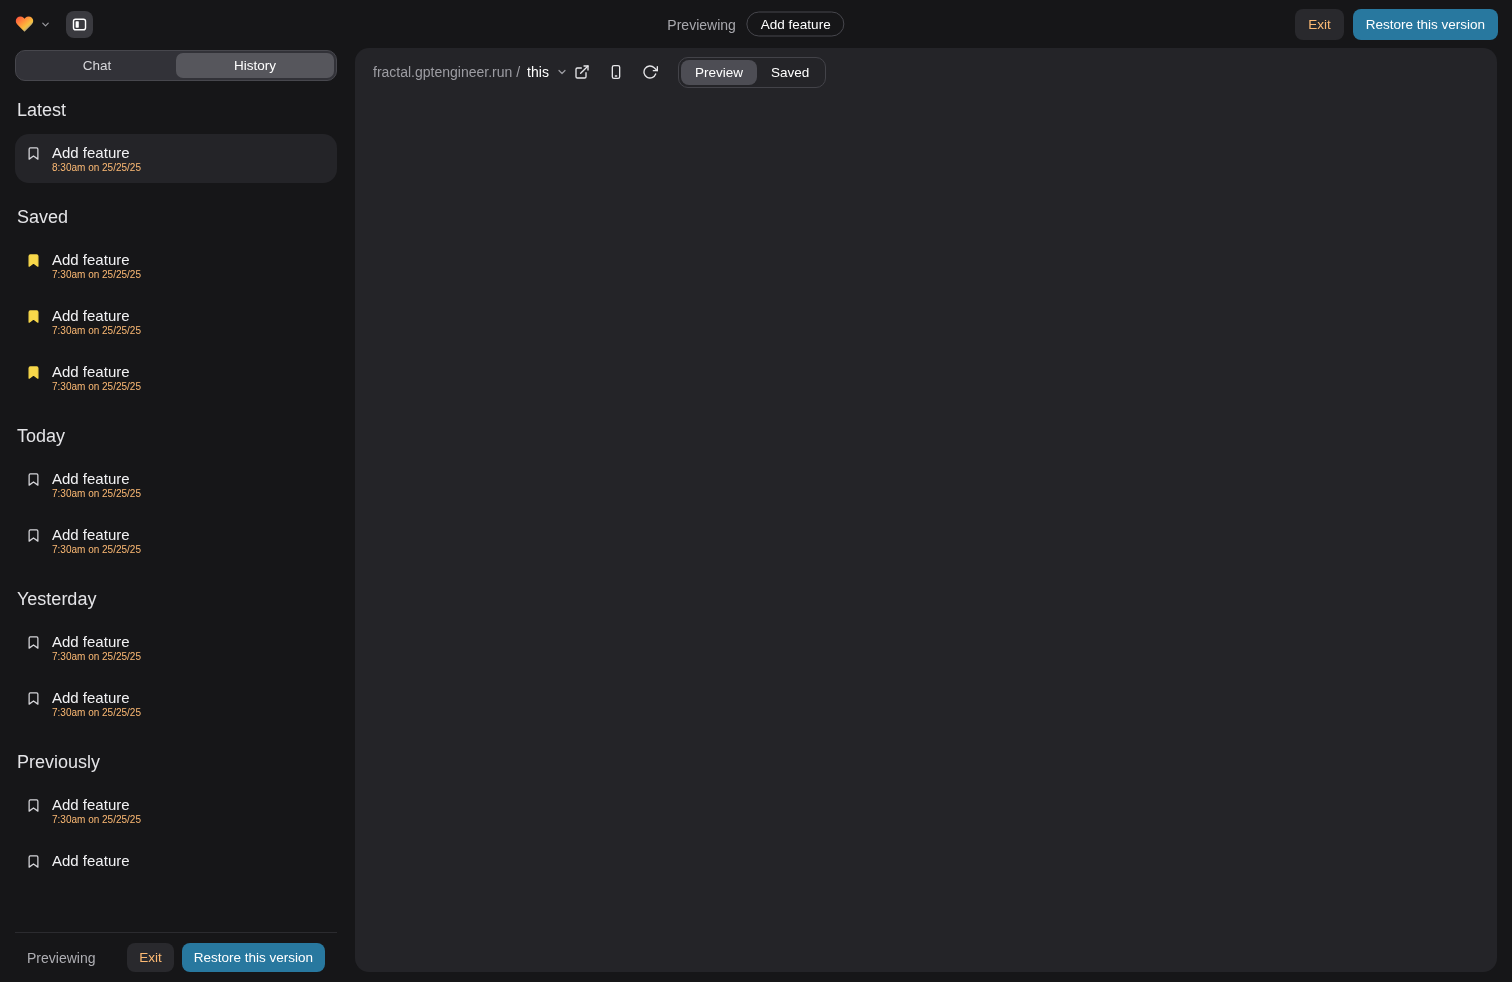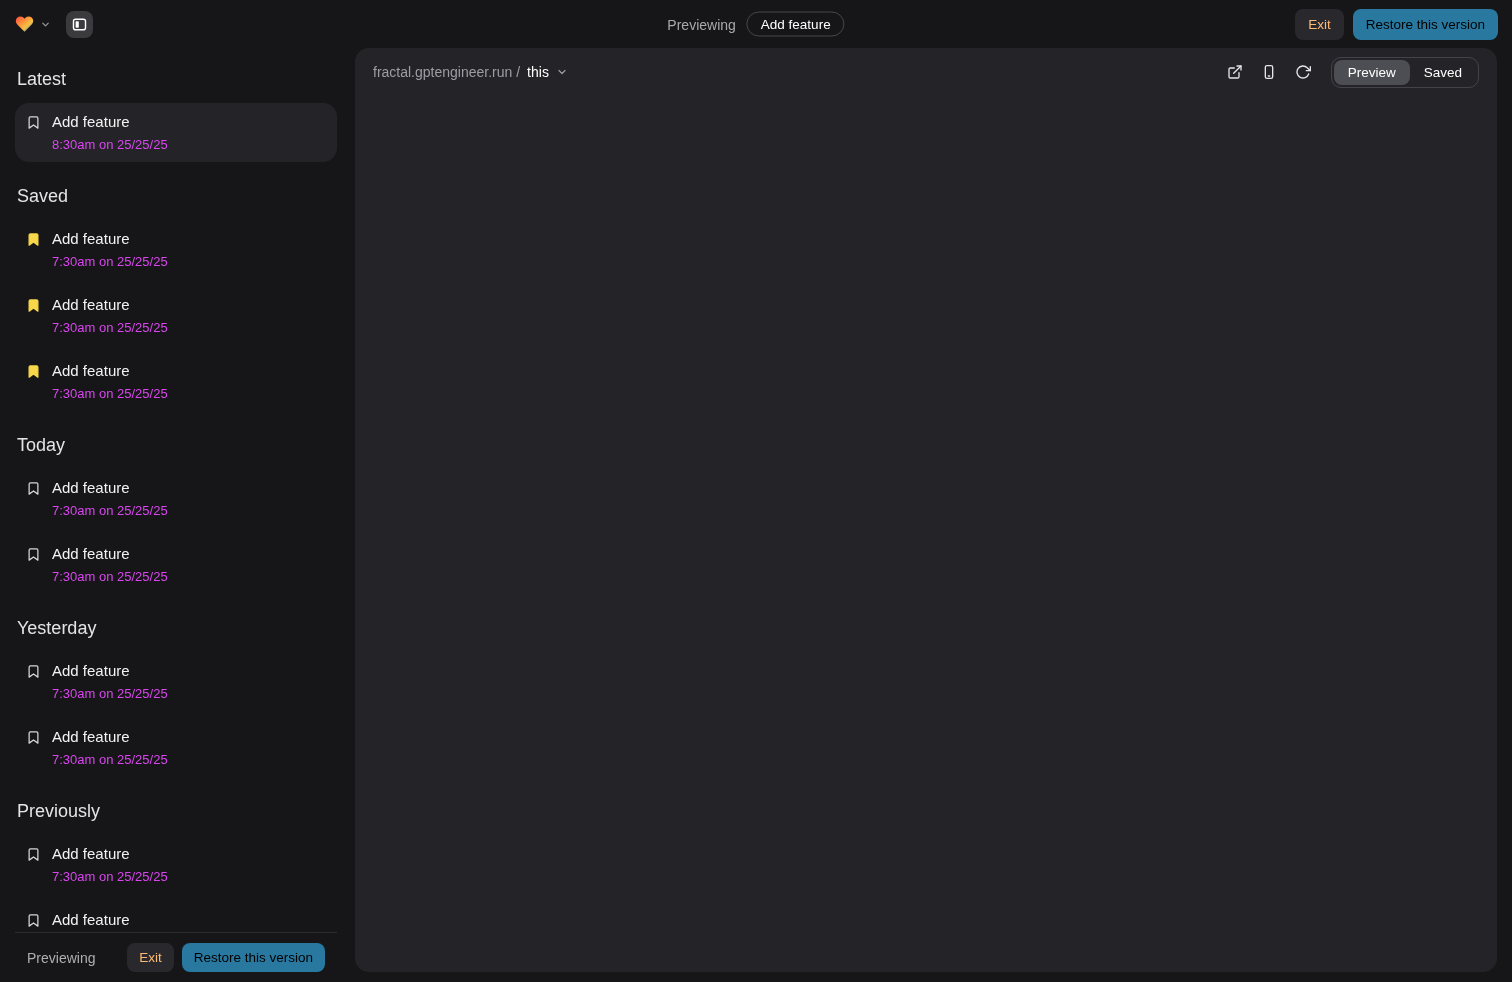--- a/index.html
+++ b/index.html
@@ -17,45 +17,45 @@
     margin-left:15px; display:flex; align-items:center; justify-content:center; cursor:pointer; }
   .topbar-center { position:absolute; left:50%; top:50%; transform:translate(-50%,-50%);
     display:flex; align-items:center; gap:11px; }
   .previewing-label { color:#a8a8ad; font-size:14px; }
   .version-pill { border:1px solid #46464c; border-radius:999px; padding:4px 13px;
     color:#fff; font-size:13.5px; font-weight:500; background:transparent; }
   .topbar-right { margin-left:auto; display:flex; gap:9px; }
   .btn { border:none; border-radius:8px; font-size:13.5px; padding:8px 13px;
     font-family:inherit; cursor:pointer; white-space:nowrap; }
   .btn-dark { background:#29292d; color:#fdba74; }
-  .btn-restore { background:#28789f; color:#000000; }
+  .btn-restore { background:#28789f; color:#ffffff; }
   
   .app { display:flex; height:934px; }
   .sidebar { width:322px; margin-left:15px; display:flex; flex-direction:column; padding-top:2px; flex:none; }
   .tabs { display:flex; background:#323238; border:1px solid #47474d; border-radius:10px;
     padding:2px; height:31px; flex:none; }
   .tab { flex:1; display:flex; align-items:center; justify-content:center; color:#d6d6da;
     font-size:13.5px; border-radius:7px; cursor:pointer; }
   .tab.active { background:#56565c; color:#fff; font-weight:500; }
   .history-list { flex:1; overflow:hidden; }
   .section-label { font-size:18px; color:#e4e4e7; margin:24px 2px 13px; font-weight:400; }
   .section:first-child .section-label { margin-top:19px; }
   .item { display:grid; grid-template-columns:16px 1fr; column-gap:10px; padding:10px 11px;
     border-radius:14px; margin-bottom:7px; cursor:pointer; }
   .item.highlight { background:#242428; }
   .item .bm { margin-top:2px; }
   .item-title { font-size:15px; color:#f2f2f4; font-weight:500; line-height:18px; }
-  .item-ts { grid-column:2; font-size:13px; color:#d946ef; margin-top:6px; }
+  .item-ts { grid-column:2; font-size:10px; color:#fdba74; }
   .sidebar-footer { flex:none; height:50px; border-top:1px solid #2b2b2f; display:flex;
     align-items:center; padding:0 12px; gap:8px; }
   .footer-status { color:#aeaeb3; font-size:14px; flex:1; }
   .sidebar-footer .btn { padding:7px 12px; }
   
   .main-pane { flex:1; margin:0 15px 10px 18px; background:#242428; border-radius:14px;
-    display:flex; flex-direction:column; }
+    display:flex; }
   .pane-header { height:48px; display:flex; align-items:center; padding:0 18px; flex:none; }
   .url { font-size:14px; color:#9d9da3; display:flex; align-items:center; gap:7px; cursor:pointer; }
   .url .page { color:#fff; font-weight:500; }
   .pane-actions { margin-left:auto; display:flex; align-items:center; gap:6px; }
   .icon-btn { width:28px; height:28px; display:flex; align-items:center; justify-content:center;
     background:transparent; border:none; border-radius:6px; cursor:pointer; }
   .view-toggle { display:flex; border:1px solid #434349; border-radius:10px; padding:2px; margin-left:8px; }
   .view-tab { padding:5px 14px; font-size:13.5px; color:#fff; border-radius:8px; cursor:pointer; }
   .view-tab.active { background:#4d4d54; font-weight:500; }
   .pane-body { flex:1; }
@@ -94,20 +94,24 @@
 
   <div class="topbar-right">
     <button class="btn btn-dark">Exit</button>
     <button class="btn btn-restore">Restore this version</button>
   </div>
 </div>
 
 <div class="app">
 
   <div class="sidebar">
+    <div class="tabs">
+      <div class="tab">Chat</div>
+      <div class="tab active">History</div>
+    </div>
 
     <div class="history-list">
   <div class="section">
     <div class="section-label">Latest</div>
     <div class="section-items">
   <div class="item highlight">
     <svg class="bm bm-outline" width="15" height="15" viewBox="0 0 24 24" fill="none" stroke="#d6d6da" stroke-width="2" stroke-linejoin="round">
       <path d="M19 21l-7-5-7 5V5a2 2 0 0 1 2-2h10a2 2 0 0 1 2 2z"></path>
     </svg>
 

